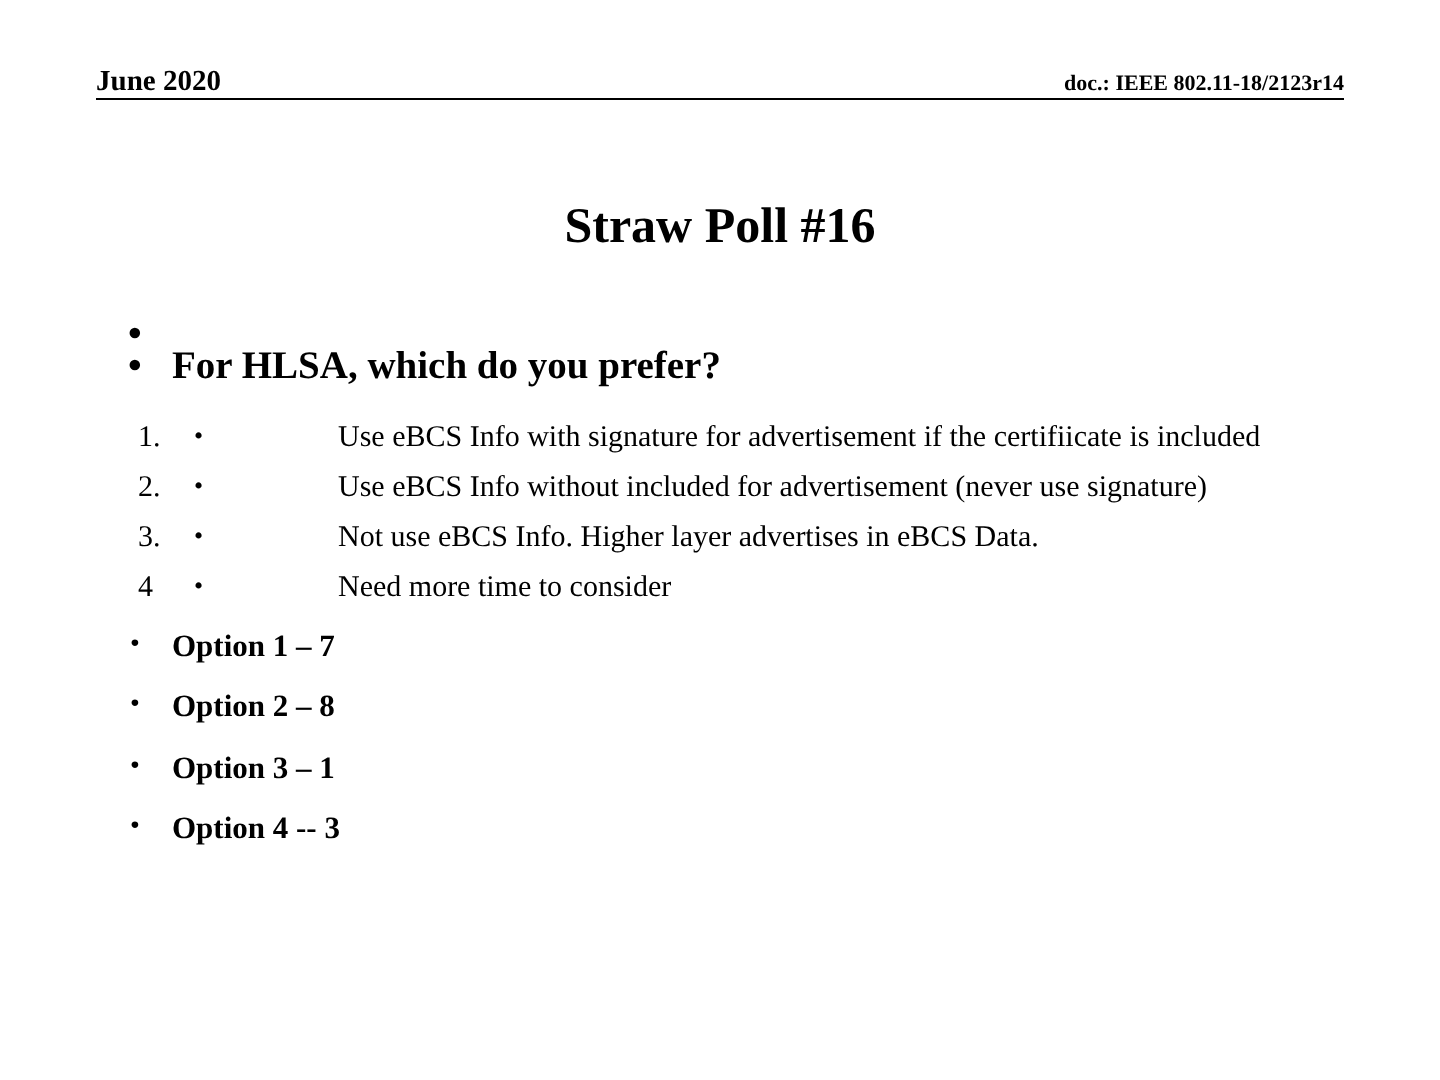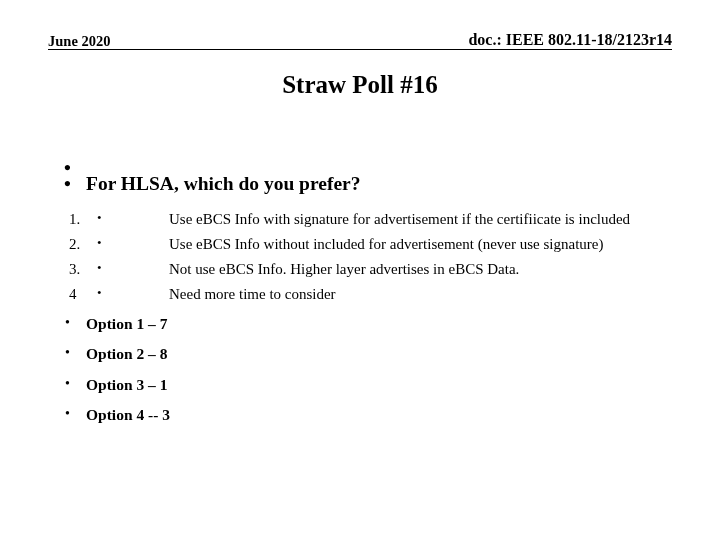--- a/index.html
+++ b/index.html
@@ -38,33 +38,33 @@
     box-sizing: border-box;
   }
   .header-left {
     font-size: 14.5px;
     font-weight: bold;
     line-height: 1;
     padding-bottom: 1px;
     white-space: nowrap;
   }
   .header-right {
-    font-size: 16px;
+    font-size: 11px;
     font-weight: bold;
     line-height: 1;
     padding-bottom: 1px;
     white-space: nowrap;
     text-align: center;
   }
 
   
   .title {
     position: absolute;
     left: 48px;
-    top: 71px;
+    top: 100px;
     width: 624px;
     text-align: center;
     font-size: 25px;
     font-weight: bold;
     line-height: 1.1;
     white-space: nowrap;
   }
 
   
   .body-area {

